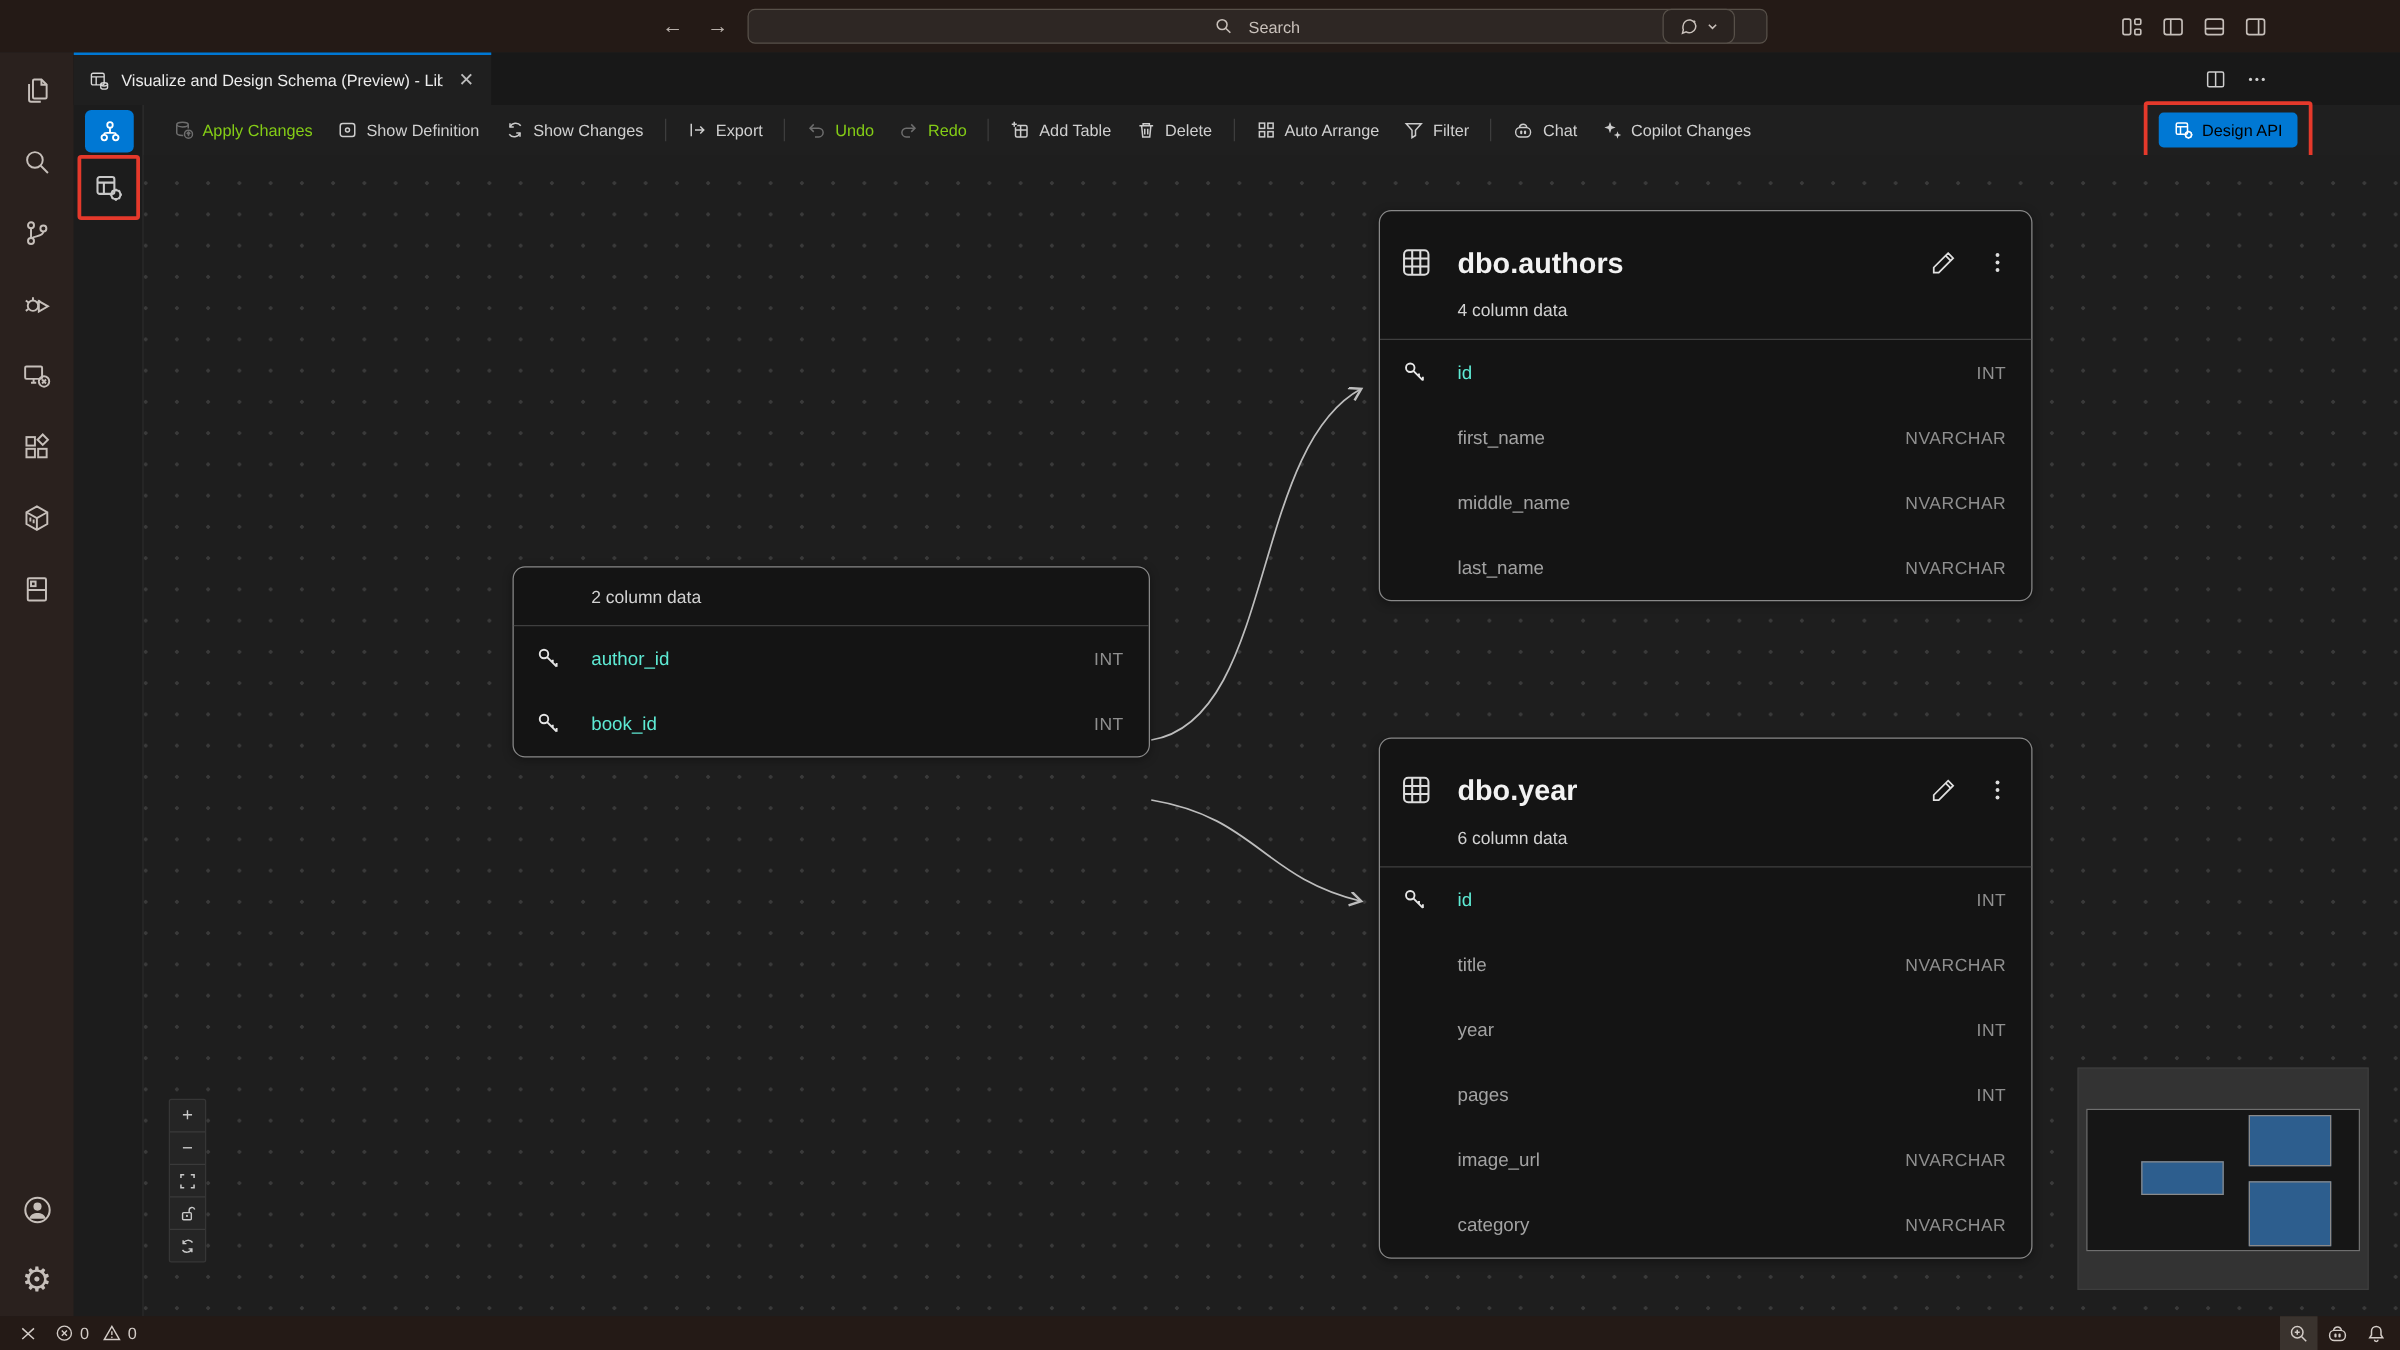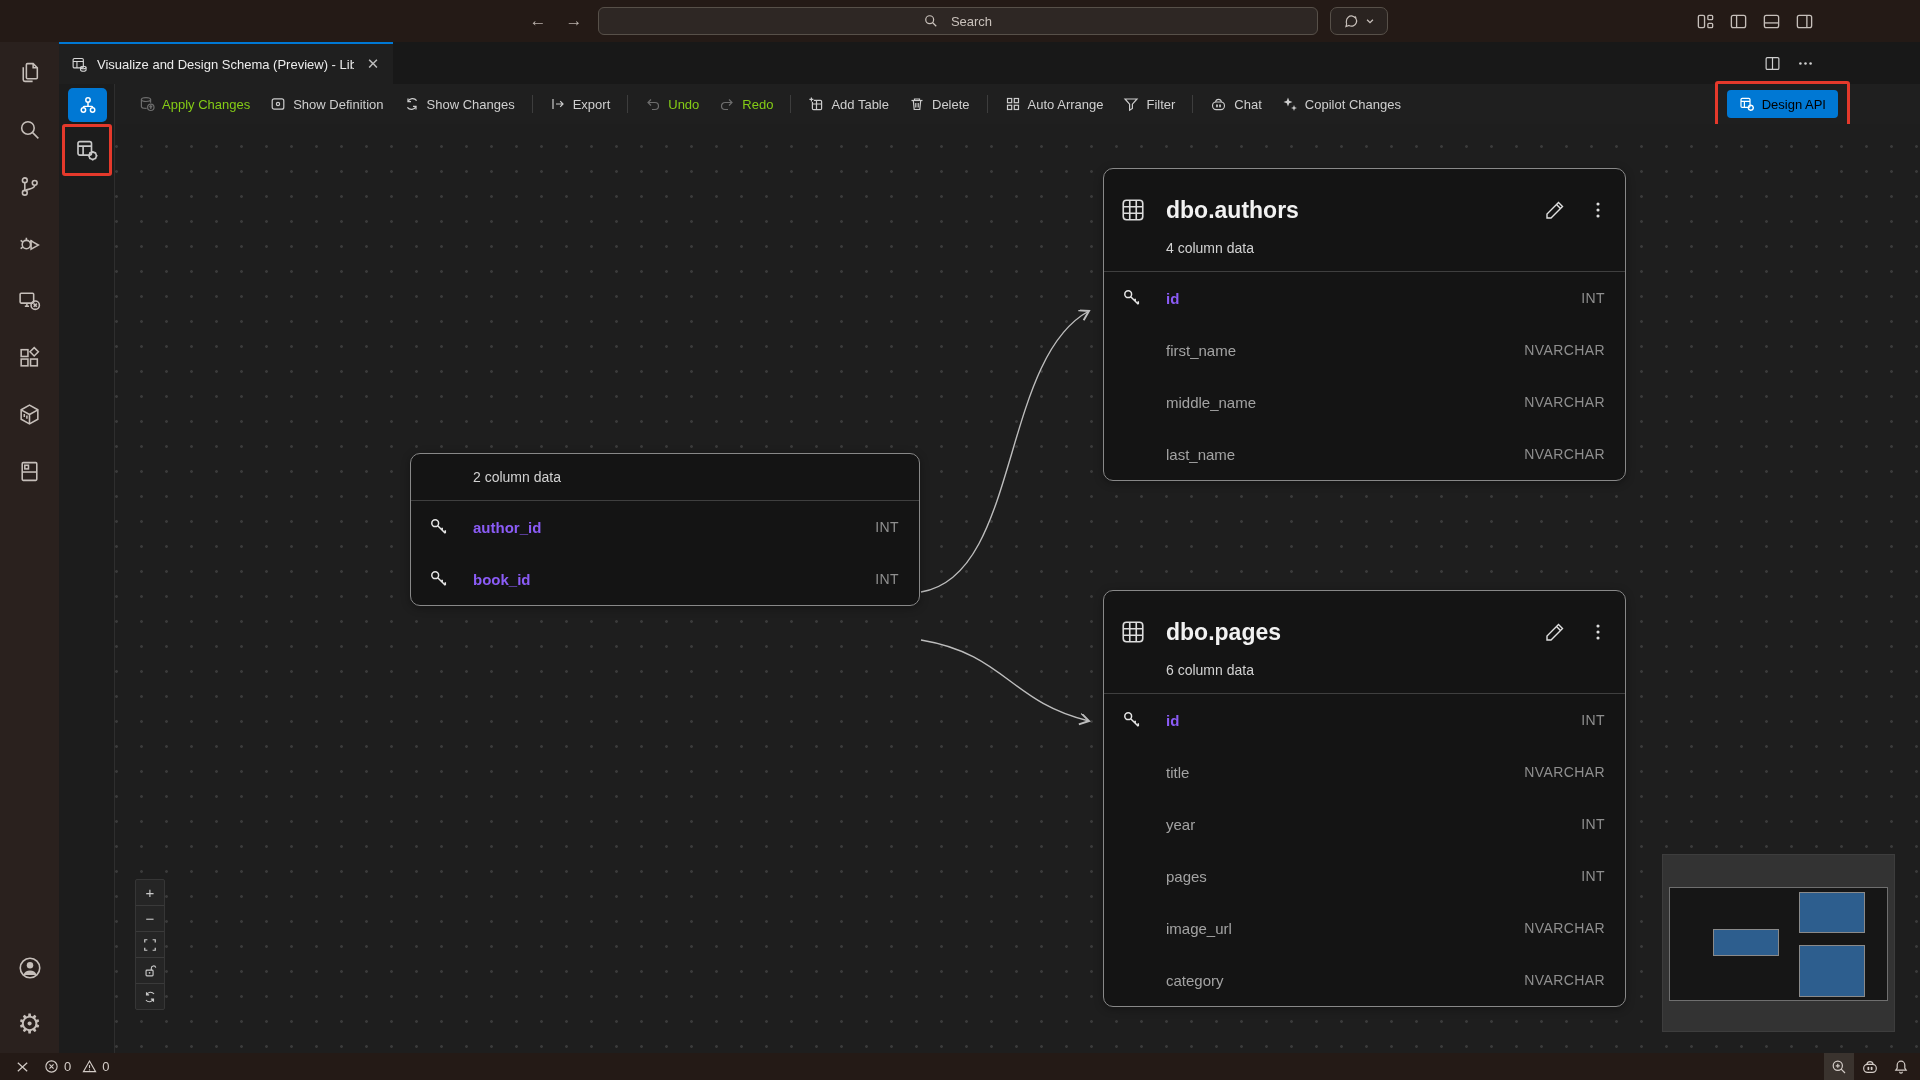--- a/index.html
+++ b/index.html
@@ -11,21 +11,21 @@
   }
   *{margin:0;padding:0;box-sizing:border-box;}
   html,body{width:1920px;height:1080px;overflow:hidden;}
   body{position:relative;background:#1e1e1e;font-family:"Liberation Sans",sans-serif;color:#ccc;}
   svg{display:block;}
 
   
   .titlebar{position:absolute;left:0;top:0;width:1920px;height:42px;background:#241a16;}
   .nav-arrows{position:absolute;left:527px;top:0;height:42px;display:flex;align-items:center;gap:14px;}
   .nav-btn{width:22px;height:22px;display:flex;align-items:center;justify-content:center;color:#b8b0aa;font-size:17px;}
-  .searchbox{position:absolute;left:598px;top:7px;width:720px;height:28px;background:#2e2724;border:1px solid #575049;border-radius:6px;display:flex;align-items:center;justify-content:center;gap:13px;color:#c9c1bb;font-size:13px;}
+  .searchbox{position:absolute;left:598px;top:7px;width:816px;height:28px;background:#2e2724;border:1px solid #575049;border-radius:6px;display:flex;align-items:center;justify-content:center;gap:13px;color:#c9c1bb;font-size:13px;}
   .copilot-pill{position:absolute;left:1330px;top:7px;width:58px;height:28px;border:1px solid #575049;border-radius:7px;background:#2a2320;display:flex;align-items:center;justify-content:center;gap:5px;color:#c9c1bb;}
   .layout-icons{position:absolute;right:106px;top:0;height:42px;display:flex;align-items:center;gap:14px;}
 
   
   .activitybar{position:absolute;left:0;top:42px;width:59px;height:1011px;background:#2a211e;display:flex;flex-direction:column;align-items:center;padding-top:2px;}
   .ab-item{width:59px;height:57px;display:flex;align-items:center;justify-content:center;}
   .ab-bottom{margin-top:auto;display:flex;flex-direction:column;}
   .gear-glyph{font-size:27px;color:var(--icon);line-height:1;}
 
   
@@ -59,21 +59,21 @@
   .tcard-top{display:flex;align-items:center;padding:26px 16px 0 16px;}
   .tbl-ic{margin-right:20px;flex:none;}
   .tcard-name{flex:1;font-size:23px;font-weight:bold;color:#f2f2f2;line-height:30px;}
   .pencil-btn{margin-right:20px;flex:none;}
   .kebab-btn{flex:none;}
   .tcard-sub{padding:15px 16px 15px 62px;font-size:14px;color:#d2d2d2;}
   .tcard-divider{border-top:1px solid #3f3f3f;}
   .trow{height:52px;display:flex;align-items:center;padding:0 20px 0 16px;font-size:15px;}
   .keyslot{width:26px;margin-right:20px;flex:none;}
   .cname{flex:1;color:#a3a3a3;}
-  .trow.pk .cname{color:#8b5cf6;font-weight:bold;}
+  .trow.pk .cname{color:#5eead4;}
   .ctype{color:#8f8f8f;font-size:14px;letter-spacing:.4px;}
 
   .t-books-authors{left:295px;top:329px;width:510px;}
   .t-authors{left:988px;top:44px;width:523px;}
   .t-books{left:988px;top:466px;width:523px;}
 
   
   .zoombar{position:absolute;left:20px;top:755px;width:30px;background:#252525;border:1px solid #363636;border-radius:2px;display:flex;flex-direction:column;align-items:stretch;}
   .zbtn{height:25px;display:flex;align-items:center;justify-content:center;color:#c9c9c9;font-size:15px;}
   .zsep{height:1px;background:#3a3a3a;}
@@ -458,21 +458,21 @@
         </div>
       </div>
   </div>
 
   <div class="tcard t-books">
     <div class="tcard-top">
       <svg class="tbl-ic" width="26" height="26" viewBox="0 0 24 24" fill="none" stroke="#dcdcdc" stroke-width="1.5">
           <rect x="3" y="3" width="18" height="18" rx="3"></rect>
           <path d="M9 3v18M15 3v18M3 9h18M3 15h18"></path>
         </svg>
-      <span class="tcard-name">dbo.pages</span>
+      <span class="tcard-name">dbo.year</span>
       <svg class="pencil-btn" width="24" height="24" viewBox="0 0 24 24" fill="none" stroke="#e0e0e0" stroke-width="1.4">
           <path d="M15.5 4.5l4 4L8 20H4v-4z"></path>
           <path d="M13.5 6.5l4 4"></path>
         </svg>
       <svg class="kebab-btn" width="22" height="22" viewBox="0 0 24 24" fill="#dddddd">
           <circle cx="12" cy="5.5" r="1.7"></circle>
           <circle cx="12" cy="12" r="1.7"></circle>
           <circle cx="12" cy="18.5" r="1.7"></circle>
         </svg>
     </div>

